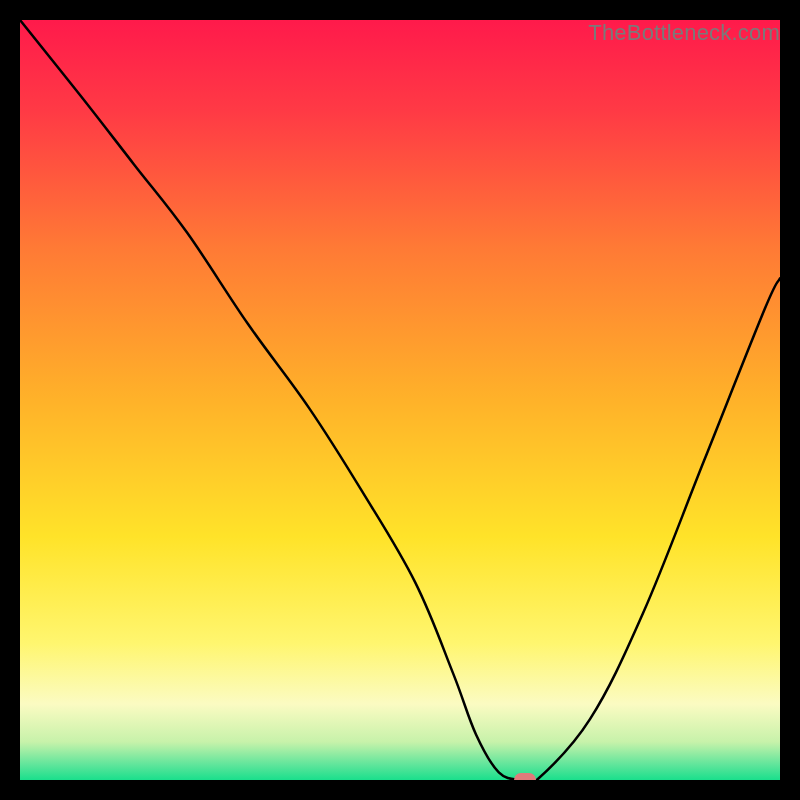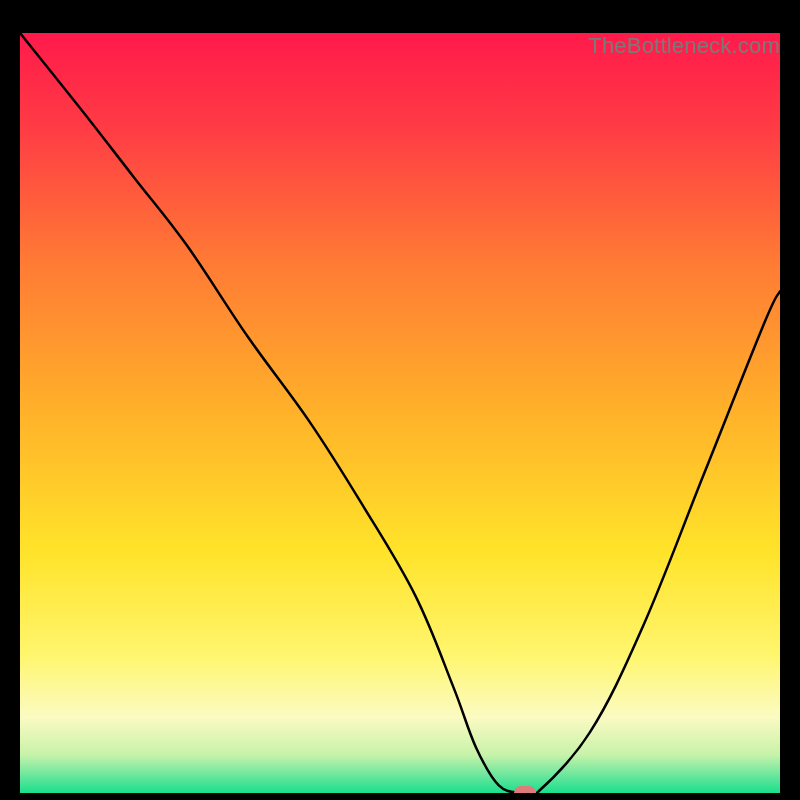--- a/index.html
+++ b/index.html
@@ -6,21 +6,21 @@
   html, body { width: 800px; height: 800px; background: #000; overflow: hidden; }
   .frame {
     position: relative;
     width: 800px;
     height: 800px;
     background: #000;
   }
   .plot-area {
     position: absolute;
     left: 20px;
-    top: 33px;
+    top: 20px;
     width: 760px;
     height: 760px;
     overflow: hidden;
   }
   .gradient-bg {
     position: absolute;
     inset: 0;
     
   }
   svg.curve {

